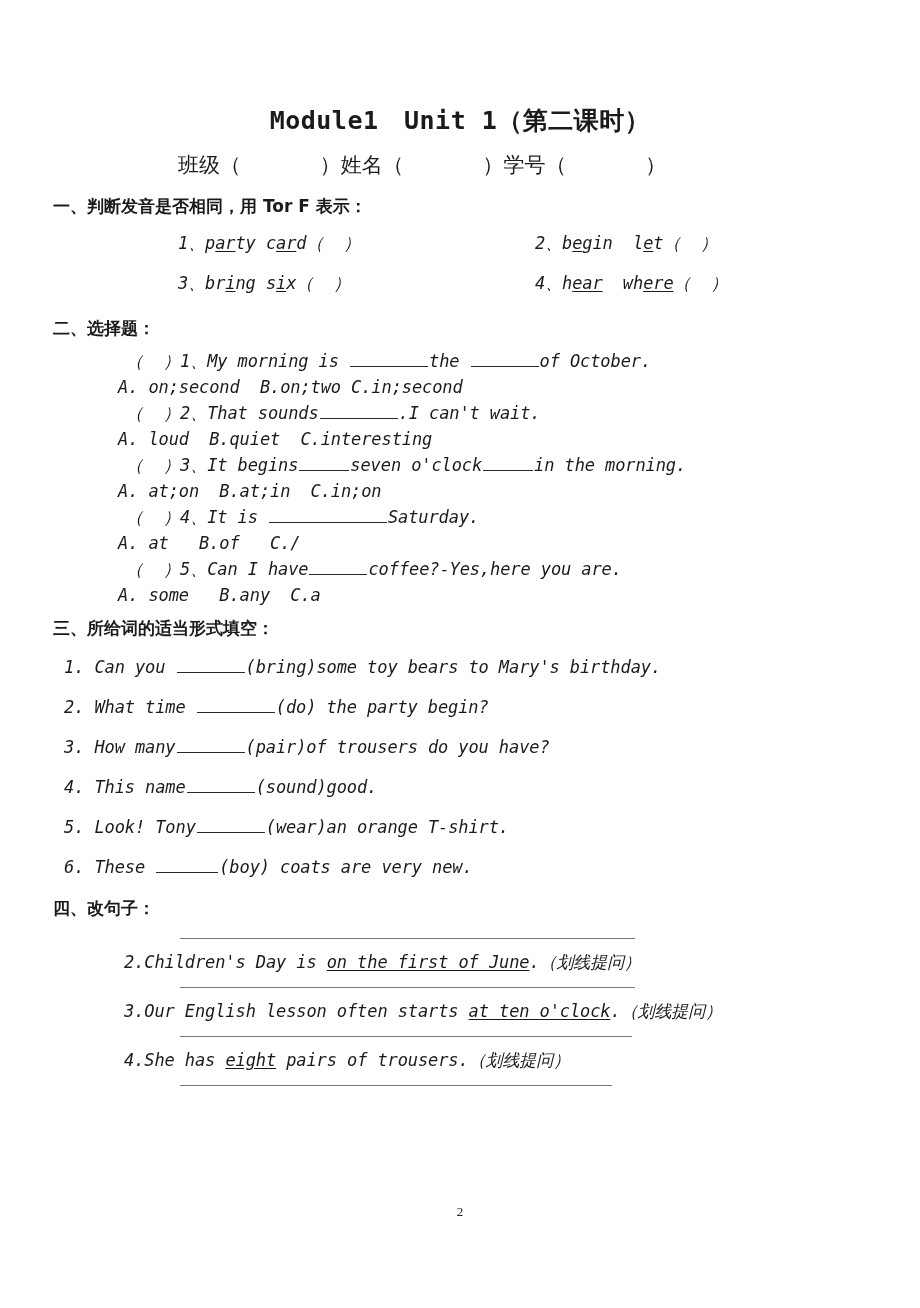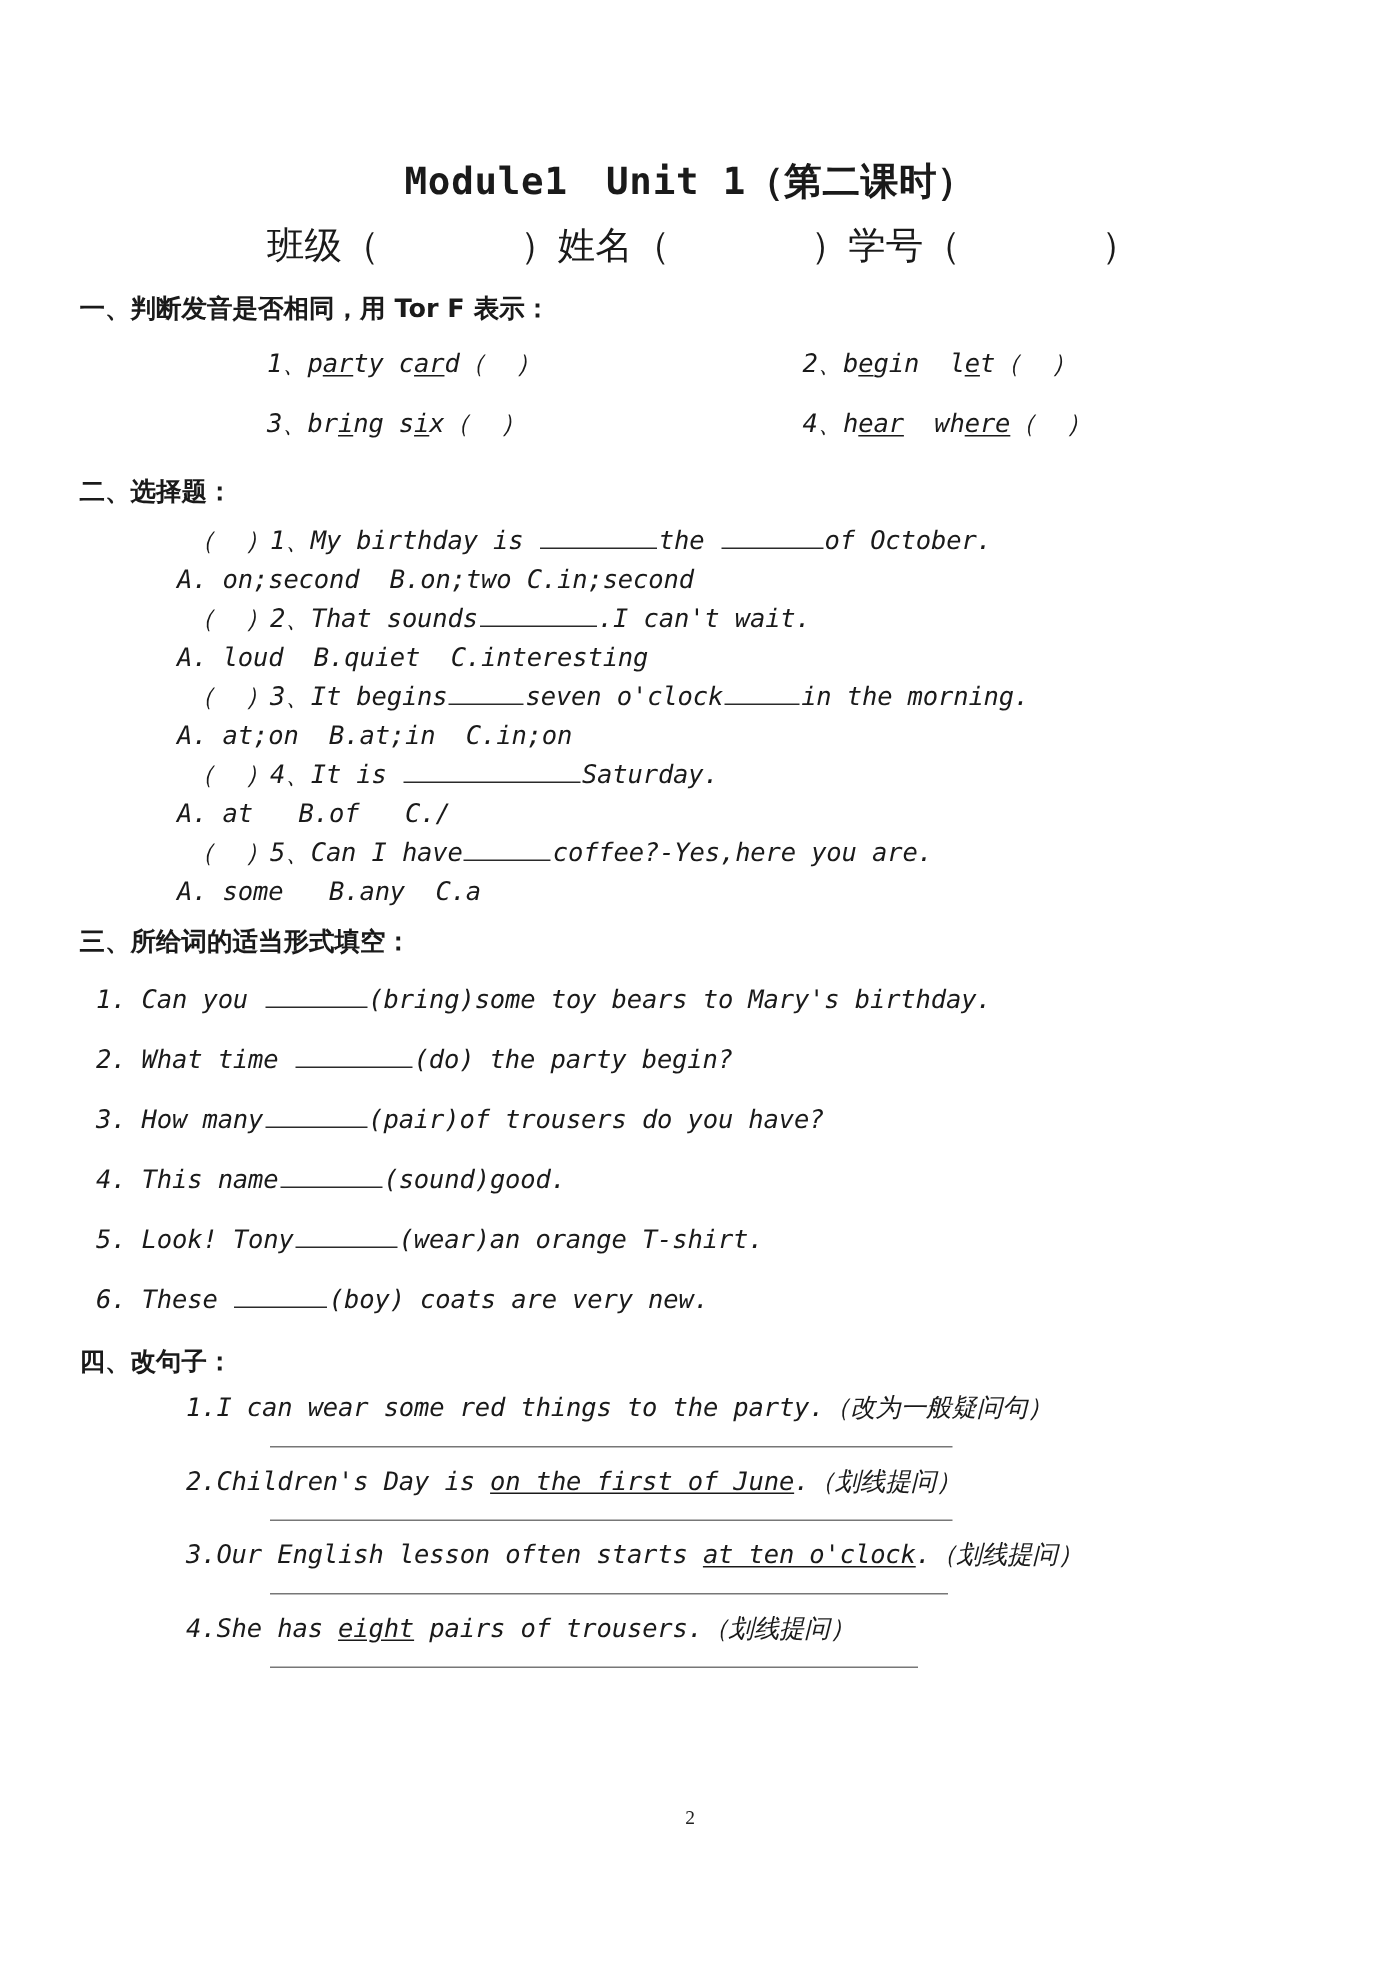--- a/index.html
+++ b/index.html
@@ -36,21 +36,21 @@
     line-height: 34px;
     white-space: pre;
   }
 
   
   .info-line {
     margin: 0;
     padding-top: 14px;
     padding-left: 178px;
     font-family: "Liberation Serif", "DejaVu Serif", serif;
-    font-size: 25px;
+    font-size: 21px;
     line-height: 26px;
     white-space: pre;
   }
 
   
   .sec-head {
     font-family: "DejaVu Sans", "Liberation Sans", sans-serif;
     font-weight: bold;
     font-size: 17px;
     line-height: 24px;
@@ -157,21 +157,21 @@
   <div class="s1-row">
     <div class="q-line mono s1-col-a"><span>3、</span><span>br</span><span class="u">i</span><span>ng</span><span> s</span><span class="u">i</span><span>x</span><span>（  ）</span></div>
     <div class="q-line mono s1-col-b"><span>4、</span><span>h</span><span class="u">ear</span><span></span><span>  wh</span><span class="u">ere</span><span></span><span>（  ）</span></div>
   </div>
 
   <div style="height:6px"></div>
   <div class="sec-head">二、选择题：</div>
 
   <div class="s2-block">
 
-    <div class="q-line mono s2-stem"><span>（  ）</span><span>1、</span><span>My birthday is </span><span class="blank b78"></span><span>the </span><span class="blank b68"></span><span>of October.</span></div>
+    <div class="q-line mono s2-stem"><span>（  ）</span><span>1、</span><span>My morning is </span><span class="blank b78"></span><span>the </span><span class="blank b68"></span><span>of October.</span></div>
     <div class="q-line mono s2-opts">A. on;second  B.on;two C.in;second</div>
 
     <div class="q-line mono s2-stem"><span>（  ）</span><span>2、</span><span>That sounds</span><span class="blank b78"></span><span>.I can't wait.</span></div>
     <div class="q-line mono s2-opts">A. loud  B.quiet  C.interesting</div>
 
     <div class="q-line mono s2-stem"><span>（  ）</span><span>3、</span><span>It begins</span><span class="blank b50"></span><span>seven o'clock</span><span class="blank b50"></span><span>in the morning.</span></div>
     <div class="q-line mono s2-opts">A. at;on  B.at;in  C.in;on</div>
 
     <div class="q-line mono s2-stem"><span>（  ）</span><span>4、</span><span>It is </span><span class="blank b118"></span><span>Saturday.</span></div>
     <div class="q-line mono s2-opts">A. at   B.of   C./</div>
@@ -193,21 +193,20 @@
     <div class="q-line mono s3-item"><span>6.</span><span> These </span><span class="blank b62"></span><span>(boy) coats are very new.</span></div>
   </div>
 
   <div style="height:16px"></div>
   <div class="sec-head">四、改句子：</div>
 
   <div style="height:6px"></div>
 
   <div>
 
-    <div class="q-line mono s4-item"><span>1.</span><span>I can wear some red things to the party.</span><span class="u"></span><span>（改为一般疑问句）</span></div>
     <div class="ans-rule w455"></div>
 
     <div class="q-line mono s4-item"><span>2.</span><span>Children's Day is </span><span class="u">on the first of June</span><span>.（划线提问）</span></div>
     <div class="ans-rule w455"></div>
 
     <div class="q-line mono s4-item"><span>3.</span><span>Our English lesson often starts </span><span class="u">at ten o'clock</span><span>.（划线提问）</span></div>
     <div class="ans-rule w452"></div>
 
     <div class="q-line mono s4-item"><span>4.</span><span>She has </span><span class="u">eight</span><span> pairs of trousers.（划线提问）</span></div>
     <div class="ans-rule w432"></div>

